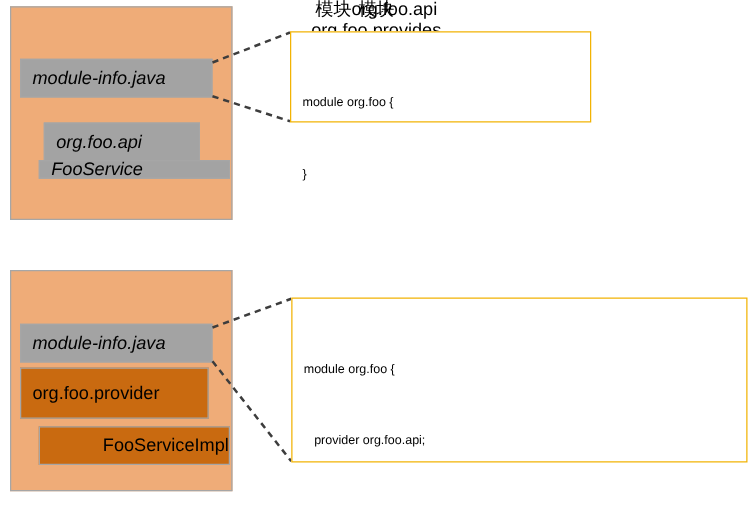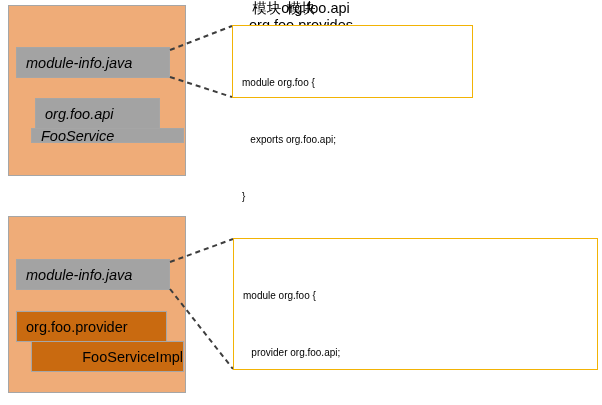--- a/index.html
+++ b/index.html
@@ -49,21 +49,21 @@
     padding-left: 9px;
   }
   .chip.green { background: #a3a3a3; font-style: italic; }
   .chip.dark  { background: #c96a10; }
 
   #chip-api-modinfo   { left: 16px; top: 47px;  width: 154px; height: 31px; }
   #chip-api-pkg       { left: 16px; top: 98px;  width: 125px; height: 31px; margin-left: 19px; }
   #chip-api-service   { left: 31px; top: 128px; width: 153px; height: 15px; }
 
   #chip-prov-modinfo  { left: 16px; top: 259px; width: 154px; height: 31px; }
-  #chip-prov-pkg      { left: 16px; top: 311px; width: 151px; height: 31px; }
+  #chip-prov-pkg      { left: 16px; top: 294px; width: 151px; height: 41px; }
   #chip-prov-service  { left: 31px; top: 341px; width: 153px; height: 31px; justify-content: flex-end; }
 
   
   .code-box {
     position: absolute;
     background: #ffffff;
     border: 1.5px solid #f2b304;
     box-sizing: border-box;
     padding: 9px 10px 8px 9px;
     color: #000000;
@@ -120,21 +120,20 @@
 
   <line x1="170" y1="50" x2="232" y2="26" stroke="#3d3d3d" stroke-width="2" stroke-dasharray="5,4"></line>
   <line x1="170" y1="77" x2="232" y2="97" stroke="#3d3d3d" stroke-width="2" stroke-dasharray="5,4"></line>
 
   <line x1="170" y1="262" x2="233" y2="239" stroke="#3d3d3d" stroke-width="2" stroke-dasharray="5,4"></line>
   <line x1="170" y1="289" x2="233" y2="369" stroke="#3d3d3d" stroke-width="2" stroke-dasharray="5,4"></line>
 </svg>
 
 <div class="code-box" id="code-api">
   <div class="code-line">module org.foo {</div>
-  <div class="code-line">   exports org.foo.api;</div>
   <div class="code-line">}</div>
 </div>
 
 <div class="code-box" id="code-prov">
   <div class="code-line">module org.foo {</div>
   <div class="code-line">   provider org.foo.api;</div>
   <div class="code-line"><span>   </span><span class="kw">provides</span><span> org.foo.api.FooService </span><span class="kw">with</span></div>
   
   
 </div>

